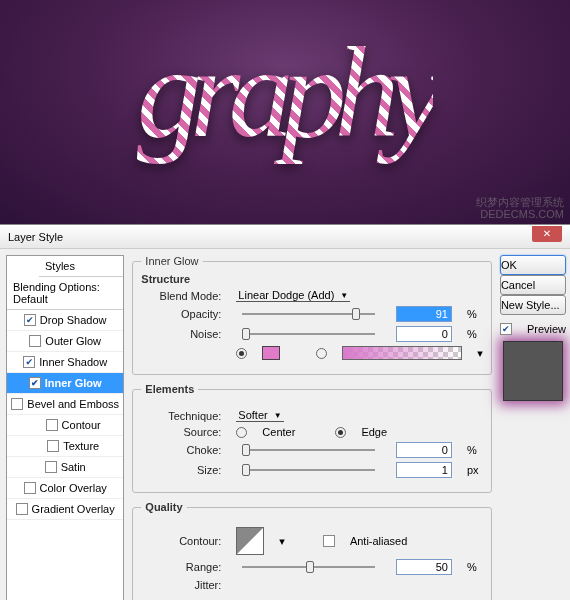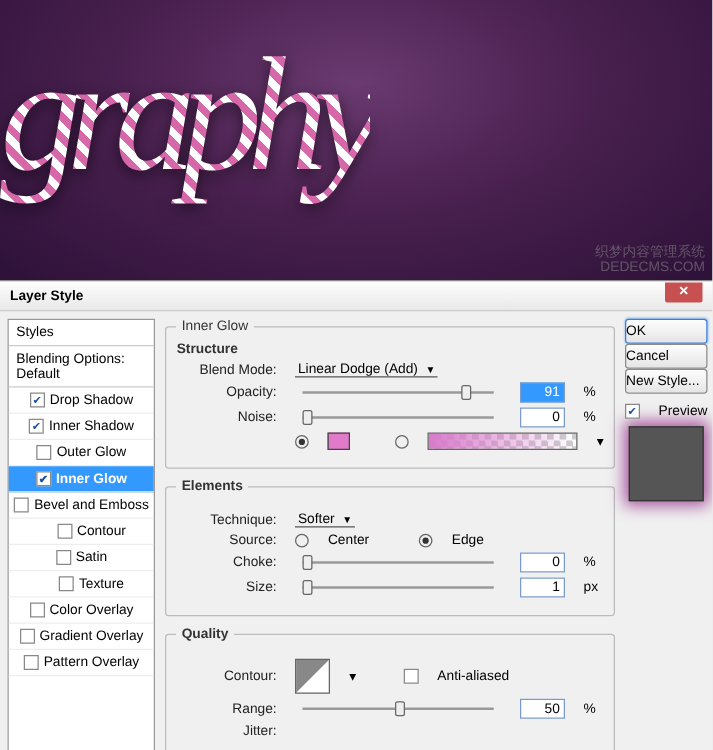--- a/index.html
+++ b/index.html
@@ -3,21 +3,21 @@
 <meta charset="utf-8">
 <style>
   * { box-sizing: border-box; margin: 0; padding: 0; font-family: "Segoe UI", Tahoma, sans-serif; font-size: 11px; }
   body { width: 570px; height: 600px; overflow: hidden; background: #ececec; }
   .artwork {
     width: 570px; height: 225px;
     background: radial-gradient(ellipse at 50% 30%, #6a3a70 0%, #4a2150 45%, #2d1138 100%);
     border-bottom: 1px solid #888;
     position: relative;
     overflow: hidden;
-    display: flex; align-items: center; 
+    display: flex; align-items: center; justify-content: center;
   }
   .artwork-text {
     font-family: cursive;
     font-size: 130px;
     font-style: italic;
     color: transparent;
     background: repeating-linear-gradient(45deg, #d668aa 0 6px, #fff 6px 12px);
     -webkit-background-clip: text;
     background-clip: text;
     filter: drop-shadow(0 4px 6px rgba(0,0,0,0.5));
@@ -26,21 +26,20 @@
   }
   .dialog {
     width: 570px;
     background: #f0f0f0;
     border-top: 1px solid #fff;
   }
   .titlebar {
     background: linear-gradient(#fdfdfd, #e8e8e8);
     padding: 5px 8px;
     border-bottom: 1px solid #ccc;
-    font-weight: bold;
   }
   .titlebar-close {
     float: right;
     width: 30px;
     height: 16px;
     background: #c75050;
     color: #fff;
     text-align: center;
     font-size: 10px;
     line-height: 15px;
@@ -53,20 +52,21 @@
     gap: 8px;
   }
   .styles-list {
     width: 148px;
     border: 1px solid #999;
     background: #fff;
   }
   .styles-header {
     padding: 4px 6px;
     border-bottom: 1px solid #ccc;
+    margin-left: 32px;
   }
   .styles-sub {
     padding: 4px 6px;
     border-bottom: 1px solid #ccc;
   }
   .style-item {
     padding: 4px 4px;
     border-bottom: 1px solid #eee;
     display: flex;
     align-items: center;
@@ -129,21 +129,21 @@
     height: 2px; background: #999;
   }
   .slider-thumb {
     position: absolute; top: 1px;
     width: 8px; height: 12px;
     background: #eee;
     border: 1px solid #666;
     border-radius: 2px;
   }
   .numbox {
-    width: 36px; height: 16px;
+    width: 56px; height: 16px;
     border: 1px solid #7a9ac9;
     background: #fff;
     text-align: right;
     padding: 0 3px;
     font-size: 11px;
   }
   .numbox.sel { background: #3399ff; color: #fff; }
   .unit { width: 16px; }
   .radio {
     width: 11px; height: 11px;
@@ -213,58 +213,54 @@
   <div class="body">
     <div class="styles-list">
       <div class="styles-header">Styles</div>
       <div class="styles-sub">Blending Options: Default</div>
 
       <div class="style-item">
         <span class="cb checked"></span>
         <span>Drop Shadow</span>
       </div>
       <div class="style-item">
+        <span class="cb"></span>
+        <span>Outer Glow</span>
+      </div>
+      <div class="style-item">
         <span class="cb checked"></span>
         <span>Inner Shadow</span>
-      </div>
-      <div class="style-item">
-        <span class="cb"></span>
-        <span>Outer Glow</span>
       </div>
       <div class="style-item selected">
         <span class="cb checked"></span>
         <span>Inner Glow</span>
       </div>
       <div class="style-item">
         <span class="cb"></span>
         <span>Bevel and Emboss</span>
       </div>
       <div class="style-item indent">
         <span class="cb"></span>
         <span>Contour</span>
       </div>
+      <div class="style-item indent">
+        <span class="cb"></span>
+        <span>Texture</span>
+      </div>
       <div class="style-item">
         <span class="cb"></span>
         <span>Satin</span>
       </div>
-      <div class="style-item indent">
-        <span class="cb"></span>
-        <span>Texture</span>
-      </div>
       <div class="style-item">
         <span class="cb"></span>
         <span>Color Overlay</span>
       </div>
       <div class="style-item">
         <span class="cb"></span>
         <span>Gradient Overlay</span>
-      </div>
-      <div class="style-item">
-        <span class="cb"></span>
-        <span>Pattern Overlay</span>
       </div>
     </div>
 
     <div class="center">
       <fieldset>
         <legend>Inner Glow</legend>
 
         <div class="section-title">Structure</div>
 
         <div class="row">

